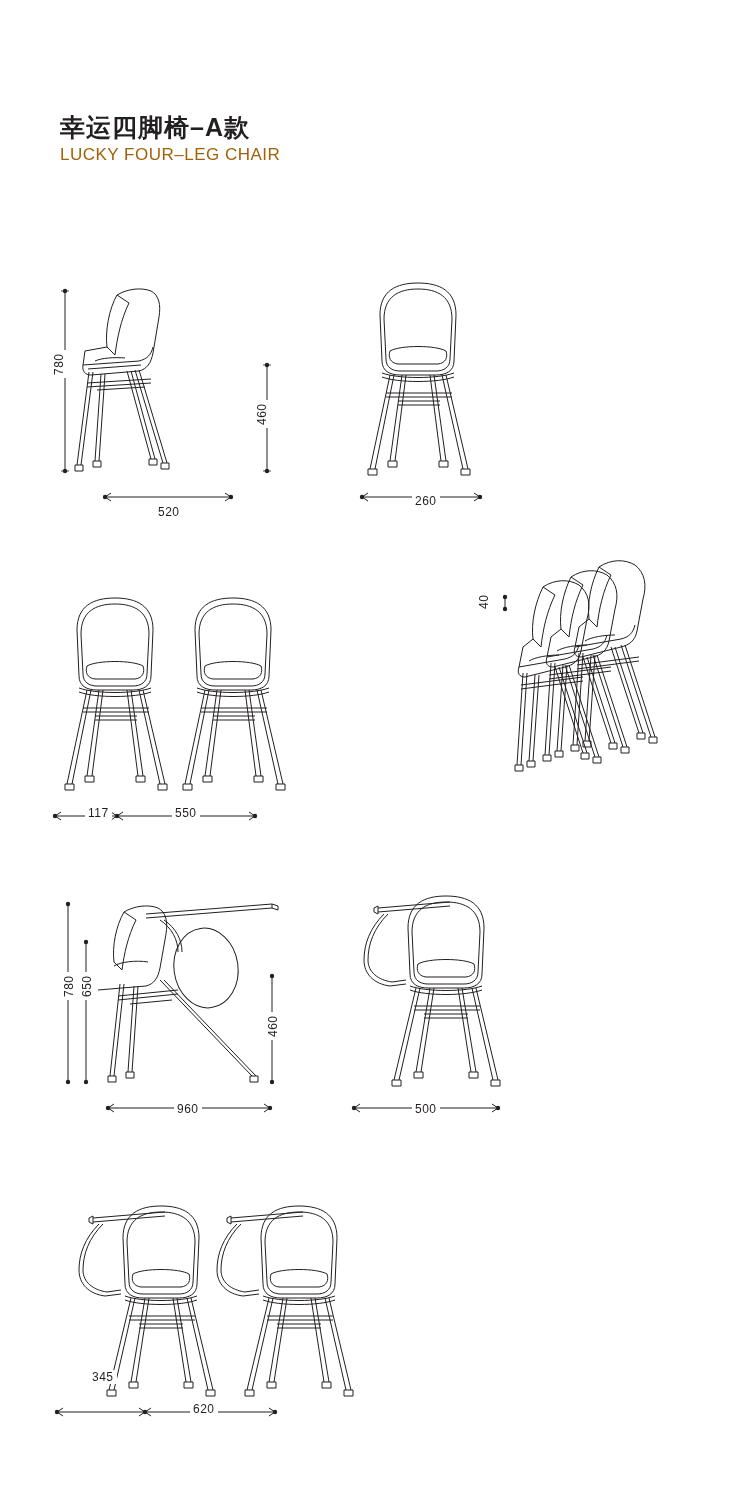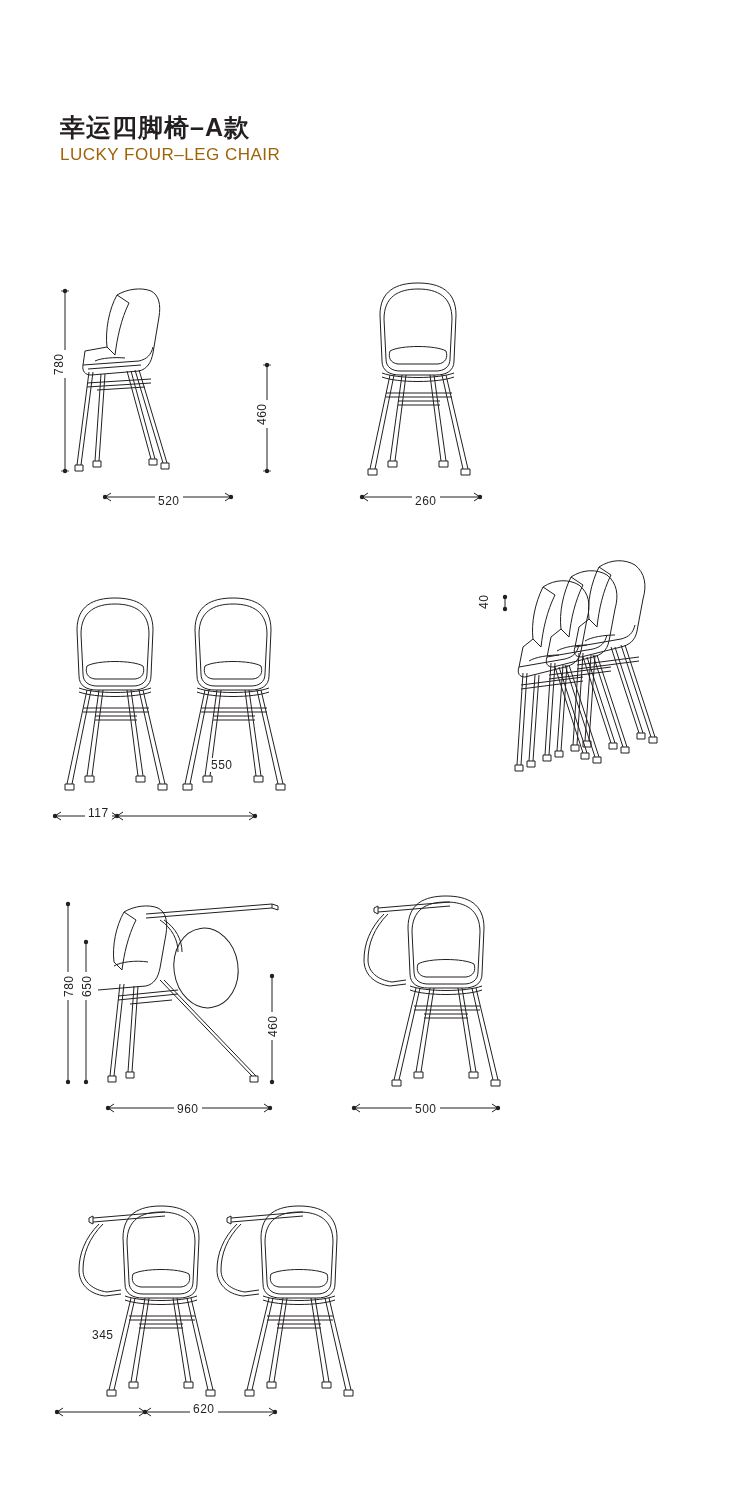--- a/index.html
+++ b/index.html
@@ -120,21 +120,21 @@
       <line class="dimline" x1="50" y1="222" x2="176" y2="222"></line>
       <circle cx="50" cy="222" r="2.2" fill="#231f20"></circle>
       <circle cx="176" cy="222" r="2.2" fill="#231f20"></circle>
       <path class="ln thin" d="M56,218 L50,222 L56,226" fill="none"></path>
       <path class="ln thin" d="M170,218 L176,222 L170,226" fill="none"></path>
     </svg>
     <div class="dim-label vert" style="left:-12px; top:368px; transform:rotate(-90deg) translate(0,0);"></div>
   </div>
   <div class="dim-label" style="left:52px; top:378px; transform:rotate(-90deg); transform-origin:left top;">780</div>
   <div class="dim-label" style="left:255px; top:428px; transform:rotate(-90deg); transform-origin:left top;">460</div>
-  <div class="dim-label" style="left:155px; top:494px;">520</div>
+  <div class="dim-label" style="left:155px; top:505px;">520</div>
 
   <div class="fig" style="left:350px; top:275px; width:200px; height:240px;">
     <svg width="200" height="240" viewBox="0 0 200 240">
 
       <path class="ln thin" d="M30,40 C30,16 46,8 68,8 C90,8 106,16 106,40 L104,86 C104,96 96,100 86,100 L50,100 C40,100 32,96 32,86 Z"></path>
       <path class="ln thin" d="M34,44 C34,22 48,14 68,14 C88,14 102,22 102,44 L100,84 C100,92 94,96 86,96 L50,96 C42,96 36,92 36,84 Z"></path>
 
       <path class="ln thin" d="M40,76 C50,70 86,70 96,76 C98,82 96,88 88,89 L48,89 C40,88 38,82 40,76 Z"></path>
 
       <path class="ln thin" d="M32,98 C48,104 88,104 104,98"></path>
@@ -224,21 +224,21 @@
       <circle cx="62" cy="226" r="2.2" fill="#231f20"></circle>
       <path class="ln thin" d="M6,222 L0,226 L6,230"></path>
       <path class="ln thin" d="M56,222 L62,226 L56,230"></path>
       <line class="dimline" x1="62" y1="226" x2="200" y2="226"></line>
       <circle cx="200" cy="226" r="2.2" fill="#231f20"></circle>
       <path class="ln thin" d="M68,222 L62,226 L68,230"></path>
       <path class="ln thin" d="M194,222 L200,226 L194,230"></path>
     </svg>
   </div>
   <div class="dim-label" style="left:85px; top:806px;">117</div>
-  <div class="dim-label" style="left:172px; top:758px;margin-left:36px;">550</div>
+  <div class="dim-label" style="left:172px; top:806px;">550</div>
 
   <div class="fig" style="left:465px; top:565px; width:250px; height:230px;">
     <svg width="250" height="230" viewBox="0 0 250 230">
 
       <g>
         <path class="ln thin" d="M78,22 C70,38 66,58 68,74 L76,82 C78,64 82,46 90,30 Z"></path>
         <path class="ln thin" d="M78,22 C90,14 104,14 114,20 C124,28 126,40 122,54 L116,86 C114,96 108,100 100,102 L60,112 C54,112 52,108 54,102 L58,82"></path>
         <path class="ln thin" d="M68,74 L58,82"></path>
         <path class="ln thin" d="M54,102 L100,94 C108,92 112,88 114,80"></path>
         <path class="ln thin" d="M64,96 C70,92 84,90 94,90"></path>
@@ -476,16 +476,16 @@
       <circle cx="2" cy="222" r="2.2" fill="#231f20"></circle>
       <circle cx="90" cy="222" r="2.2" fill="#231f20"></circle>
       <path class="ln thin" d="M8,218 L2,222 L8,226"></path>
       <path class="ln thin" d="M84,218 L90,222 L84,226"></path>
       <line class="dimline" x1="90" y1="222" x2="220" y2="222"></line>
       <circle cx="220" cy="222" r="2.2" fill="#231f20"></circle>
       <path class="ln thin" d="M96,218 L90,222 L96,226"></path>
       <path class="ln thin" d="M214,218 L220,222 L214,226"></path>
     </svg>
   </div>
-  <div class="dim-label" style="left:89px; top:1328px;text-align:center;">345</div>
+  <div class="dim-label" style="left:89px; top:1370px;text-align:center;">345</div>
   <div class="dim-label" style="left:190px; top:1402px;text-align:center;">620</div>
 
 </div>
 
 </body></html>

